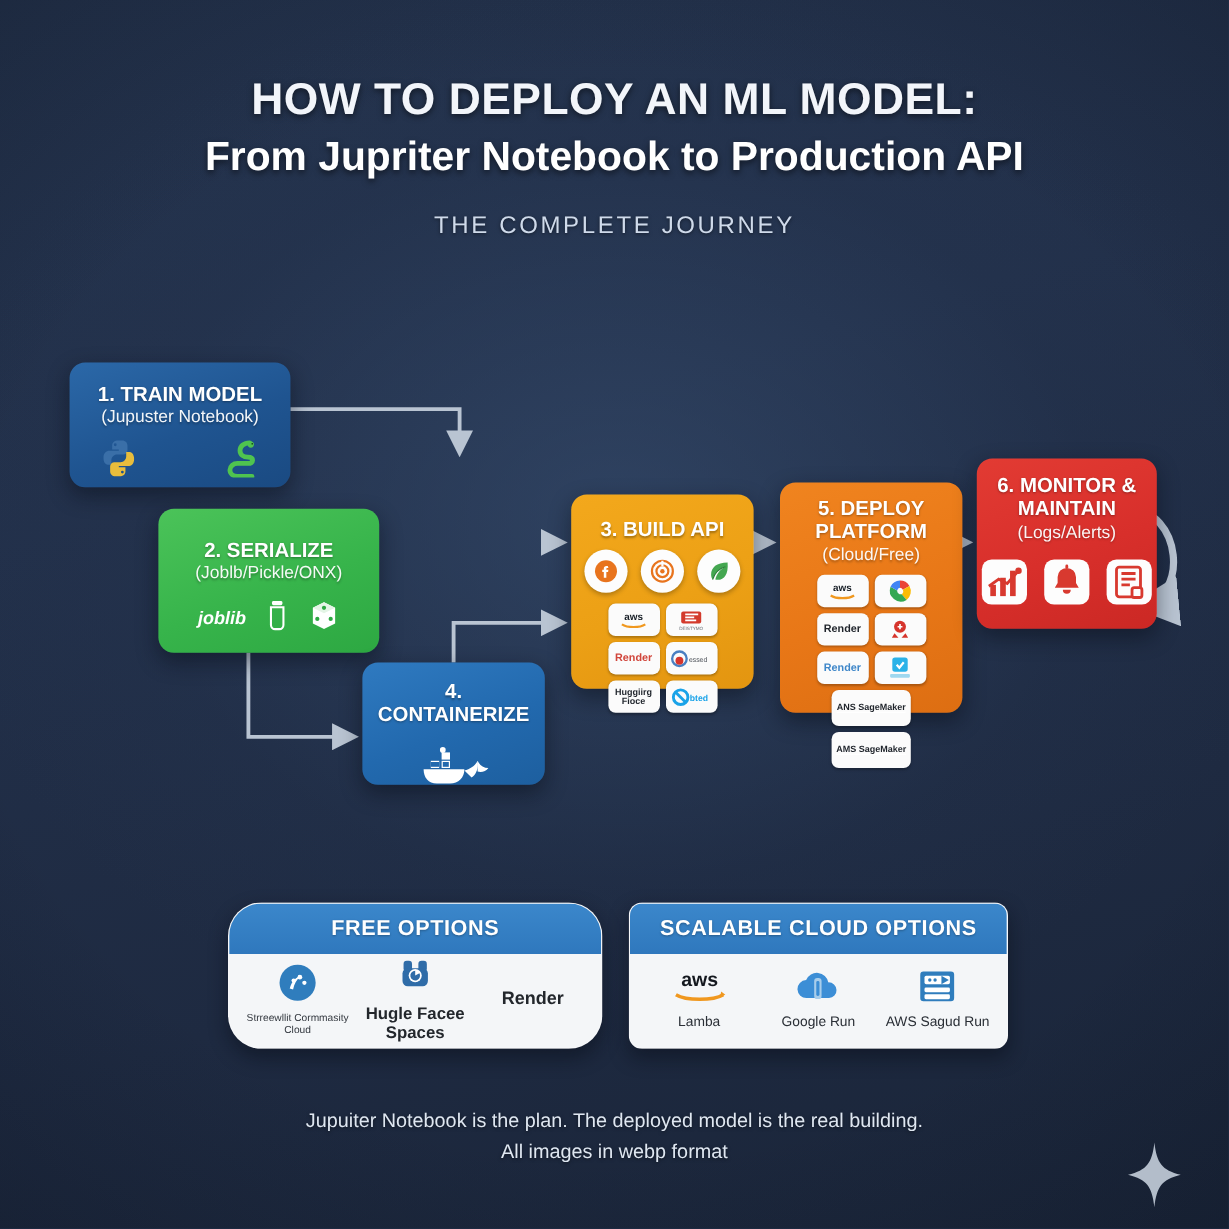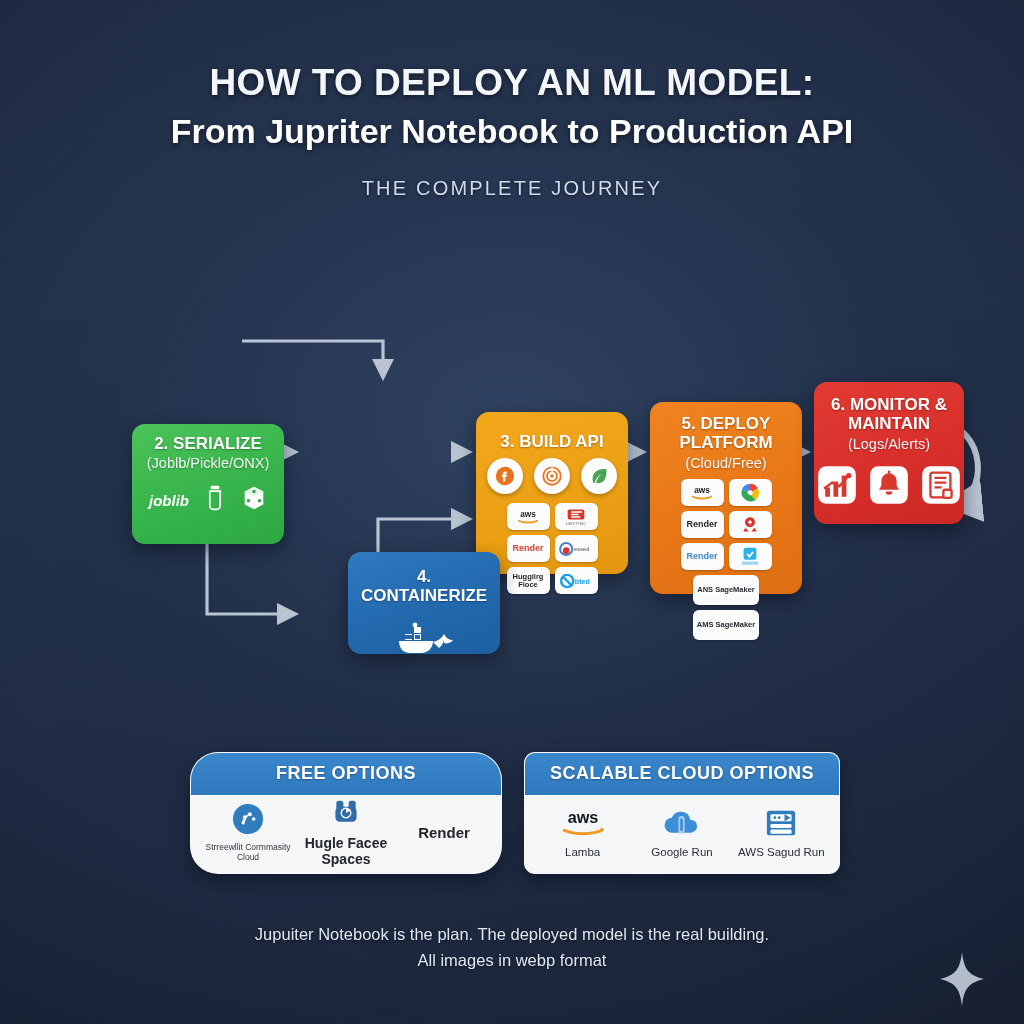--- a/index.html
+++ b/index.html
@@ -39,32 +39,32 @@
   .node{
     position:absolute;border-radius:13px;box-sizing:border-box;
     box-shadow:0 7px 18px rgba(6,11,21,.45);
     color:#fff;text-align:center;z-index:3;
   }
   .node .ttl{font-size:17px;font-weight:bold;line-height:1.14;text-shadow:0 1px 2px rgba(0,0,0,.35);}
   .node .sub{font-size:14.5px;line-height:1.15;margin-top:2px;color:rgba(255,255,255,.95);text-shadow:0 1px 2px rgba(0,0,0,.3);}
 
   #n1{left:58px;top:302px;width:184px;height:104px;
       background:linear-gradient(160deg,#2b68a8 0%,#1f5490 55%,#1a4a82 100%);padding:17px 10px 0;}
-  #n2{left:132px;top:424px;width:152px;height:120px;
-      background:linear-gradient(160deg,#4bc359 0%,#37b44b 55%,#2da842 100%);padding:10px 8px 0;}
+  #n2{left:132px;top:424px;width:184px;height:120px;
+      background:linear-gradient(160deg,#4bc359 0%,#37b44b 55%,#2da842 100%);padding:25px 8px 0;}
   #n3{left:302px;top:384px;width:152px;height:118px;
       background:linear-gradient(160deg,#f6ae21 0%,#efa117 55%,#e59712 100%);padding:14px 6px 0;}
   #n4{left:476px;top:412px;width:152px;height:162px;
       background:linear-gradient(160deg,#f3a81c 0%,#eca015 55%,#e39510 100%);padding:20px 6px 0;}
   #n5{left:650px;top:402px;width:152px;height:192px;
       background:linear-gradient(160deg,#f0841f 0%,#e87717 55%,#dd6e12 100%);padding:12px 6px 0;}
   #n6{left:814px;top:382px;width:150px;height:142px;
       background:linear-gradient(160deg,#e23b33 0%,#d82f2b 55%,#cb2824 100%);padding:13px 6px 0;}
   #n7{left:302px;top:552px;width:152px;height:102px;
-      background:linear-gradient(160deg,#2f7ac0 0%,#2269ae 55%,#1d5f9f 100%);padding:15px 6px 0;margin-left:46px;}
+      background:linear-gradient(160deg,#2f7ac0 0%,#2269ae 55%,#1d5f9f 100%);padding:15px 6px 0;}
 
   .iconrow{display:flex;justify-content:center;align-items:center;gap:14px;margin-top:10px;}
   .iconrow.spread{justify-content:space-between;padding:0 14px;}
 
   
   .tilegrid{display:flex;flex-wrap:wrap;justify-content:center;gap:5px;margin-top:9px;padding:0 6px;}
   .tile{
     background:#fbfbfb;border-radius:6px;width:43px;height:27px;
     display:flex;align-items:center;justify-content:center;flex-direction:column;
     box-shadow:0 1px 2px rgba(0,0,0,.25);overflow:hidden;
@@ -139,20 +139,39 @@
 
     <path d="M378,552 V519 H468" stroke="#b9c4d2" stroke-width="3.2" fill="none" marker-end="url(#ah)"></path>
 
     <path d="M628,452 H642" stroke="#b9c4d2" stroke-width="3.2" fill="none" marker-end="url(#ah)"></path>
 
     <path d="M802,452 H806" stroke="#b9c4d2" stroke-width="3.2" fill="none" marker-end="url(#ah)"></path>
 
     <path d="M940,424 C985,424 992,500 950,504" stroke="#b9c4d2" stroke-width="6" fill="none" marker-end="url(#ah)"></path>
   </svg>
 
+  <div class="node" id="n1">
+    <div class="ttl">1. TRAIN MODEL</div>
+    <div class="sub">(Jupuster Notebook)</div>
+    <div class="iconrow spread" style="margin-top:8px;">
+      <span>
+        <svg width="34" height="34" viewBox="0 0 32 32">
+          <path d="M15.8 2c-3.5 0-5 1.6-5 4v3h5.2v1H8.6C6.2 10 4 11.6 4 15.6s2 5.4 4.2 5.4h2v-3.6c0-2.4 2-4.4 4.4-4.4h4.8c2 0 3.4-1.6 3.4-3.4V6c0-2.1-1.5-4-4.2-4h-2.8zm-2.6 2.2a1.1 1.1 0 1 1 0 2.2 1.1 1.1 0 0 1 0-2.2z" fill="#3a6fa8"></path>
+          <path d="M16.2 30c3.5 0 5-1.6 5-4v-3H16v-1h7.4c2.4 0 4.6-1.6 4.6-5.6s-2-5.4-4.2-5.4h-2v3.6c0 2.4-2 4.4-4.4 4.4h-4.8c-2 0-3.4 1.6-3.4 3.4V26c0 2.1 1.5 4 4.2 4h2.8zm2.6-2.2a1.1 1.1 0 1 1 0-2.2 1.1 1.1 0 0 1 0 2.2z" fill="#e8bd3c"></path>
+        </svg>
+      </span>
+      <span>
+        <svg width="30" height="32" viewBox="0 0 30 32">
+          <path d="M20 3c-5 0-8 3-8 6.5S15 15 18.5 15c2.5 0 4 1 4 2.6 0 1.7-1.6 2.6-3.6 2.6H10c-3.6 0-6.4 2.4-6.4 5.5S6.4 31 10 31h12" stroke="#4fc34f" stroke-width="4" fill="none" stroke-linecap="round"></path>
+          <circle cx="21" cy="4.5" r="2.6" fill="#4fc34f"></circle>
+          <circle cx="22.2" cy="3.8" r=".7" fill="#14381a"></circle>
+        </svg>
+      </span>
+    </div>
+  </div>
 
   <div class="node" id="n2">
     <div class="ttl">2. SERIALIZE</div>
     <div class="sub">(Joblb/Pickle/ONX)</div>
     <div class="iconrow" style="margin-top:13px;gap:13px;text-align:center;">
       <span style="font-size:15px;font-style:italic;font-weight:bold;color:#fff;">joblib</span>
       <span>
         <svg class="wsm" viewBox="0 0 24 30">
           <rect x="7" y="1" width="10" height="4" rx="1.4" fill="#fff"></rect>
           <path d="M6 7h12v17a4 4 0 0 1-4 4h-4a4 4 0 0 1-4-4z" fill="none" stroke="#fff" stroke-width="2"></path>

